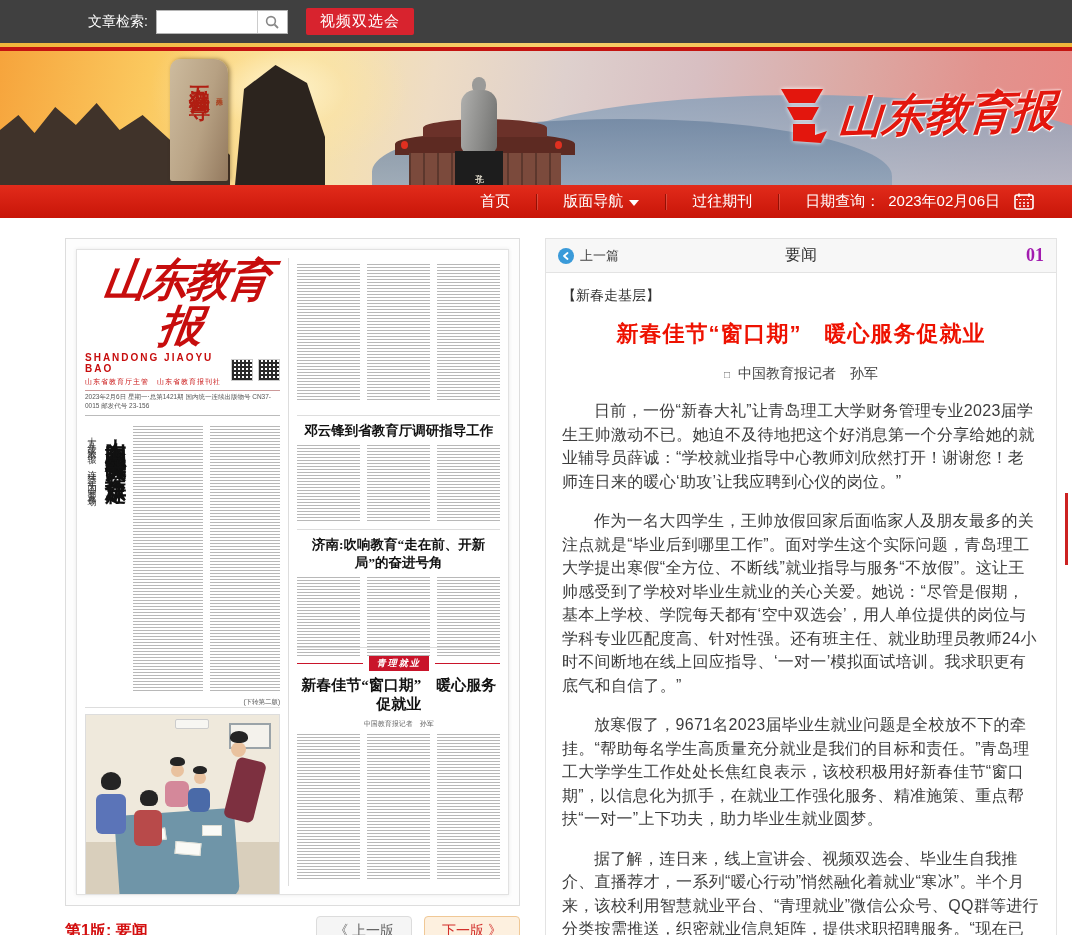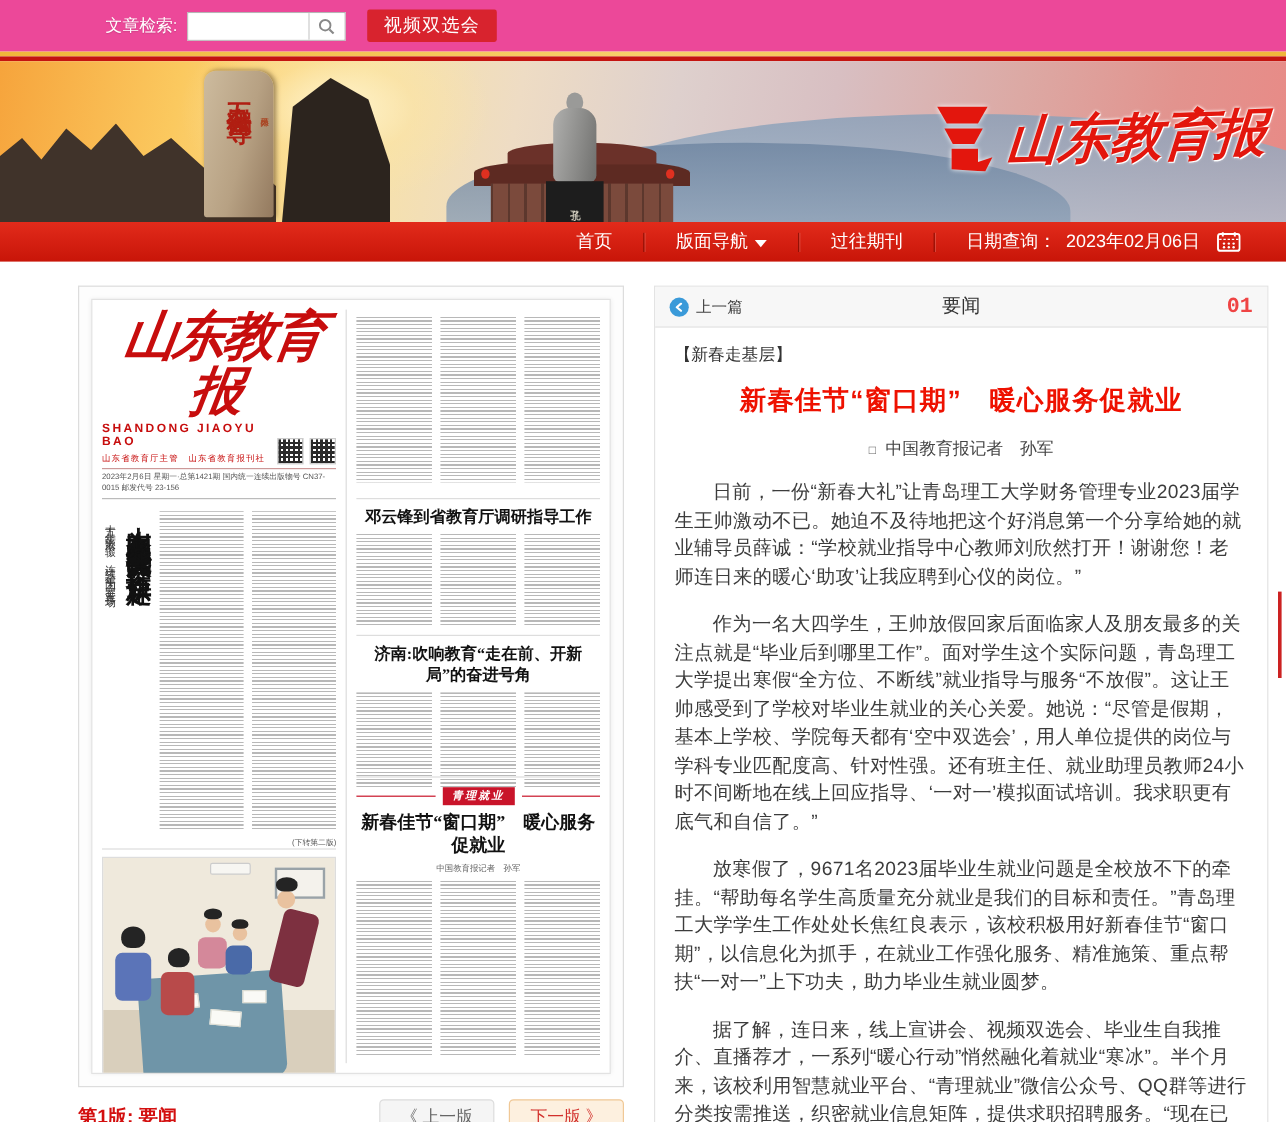--- a/index.html
+++ b/index.html
@@ -1,20 +1,20 @@
 <!DOCTYPE html>
 <html><head>
 <meta charset="utf-8">
 <style>
   * { margin:0; padding:0; box-sizing:border-box; }
   html,body { width:1072px; height:935px; overflow:hidden; }
   body { font-family:"Liberation Sans","DejaVu Sans",sans-serif; background:#fff; position:relative; }
 
   
-  .topbar { height:43px; background:#ec4899; display:flex; align-items:center; padding-left:88px; }
+  .topbar { height:43px; background:#404040; display:flex; align-items:center; padding-left:88px; }
   .topbar-label { color:#fff; font-size:14px; margin-right:8px; text-shadow:0 1px 1px rgba(0,0,0,.15); }
   .search-wrap { display:flex; align-items:center; background:#fff; border:1px solid #b5b5b5; height:24px; }
   .search-input { width:100px; height:22px; border:none; outline:none; font-size:13px; padding:0 6px; }
   .search-btn { width:30px; height:22px; border:none; background:#fff; border-left:1px solid #ccc; display:flex; align-items:center; justify-content:center; cursor:pointer; }
   .adv-btn { margin-left:18px; background:#d8232e; color:#fff; border:none; font-size:15px; padding:4px 14px; border-radius:2px; cursor:pointer; letter-spacing:1px; }
   .line-gold { height:4px; background:linear-gradient(to right,#f0b63a,#f7cf6b,#f0b63a); }
   .line-red { height:4px; background:#c41410; }
 
   
   .banner { position:relative; height:134px; overflow:hidden;
@@ -70,21 +70,21 @@
   .left-col { width:455px; }
   .paper-panel { width:455px; height:668px; border:1px solid #ddd; background:#fdfdfd; padding:10px; }
   .paper { width:100%; height:100%; background:#fff; border:1px solid #e2e2e2; box-shadow:0 0 4px rgba(0,0,0,.08);
     display:flex; padding:8px; gap:8px; overflow:hidden; }
   .p-left { width:48%; display:flex; flex-direction:column; }
   .p-right { width:52%; border-left:1px solid #ddd; padding-left:8px; display:flex; flex-direction:column; }
 
   .masthead { border-bottom:1px solid #bbb; padding-bottom:4px; }
   .mast-title { font-family:"Liberation Serif",serif; font-weight:bold; font-style:italic; font-size:44px;
     color:#c70d0d; letter-spacing:-3px; transform:skewX(-8deg); line-height:1.05; text-align:center; }
-  .mast-row { display:flex; align-items:flex-end; justify-content:space-between; margin-top:2px; }
+  .mast-row { display:flex; align-items:center; justify-content:space-between; margin-top:2px; }
   .mast-pinyin { color:#c70d0d; font-weight:bold; font-size:10px; letter-spacing:2px; }
   .mast-pub { color:#c70d0d; font-size:7px; margin-top:3px; letter-spacing:1px; }
   .mast-issue { color:#555; font-size:6.5px; margin-top:3px; border-top:1px solid #c99; padding-top:2px; }
   .qr-pair { display:flex; gap:5px; }
   .qr { width:22px; height:22px; border:1px solid #ccc;
     background-image:repeating-linear-gradient(0deg,#2a2a2a 0 2px,transparent 2px 4px),
                      repeating-linear-gradient(90deg,#2a2a2a 0 2px,#fff 2px 4px); }
 
   .sim { background-image:repeating-linear-gradient(to bottom,#b8b8b8 0,#b8b8b8 1px,transparent 1px,transparent 3px); }
   .cols { display:flex; gap:7px; }
@@ -127,21 +127,21 @@
   .page-label { color:#d30f0f; font-weight:bold; font-size:16px; flex:1; }
   .btn-prev { background:#f5f5f5; border:1px solid #dcdcdc; color:#666; font-size:14px; padding:5px 17px; border-radius:4px; cursor:pointer; margin-right:12px; }
   .btn-next { background:#fdf0df; border:1px solid #f0c896; color:#d2302c; font-size:14px; padding:5px 17px; border-radius:4px; cursor:pointer; }
 
   
   .reader { position:relative; flex:1; height:760px; border:1px solid #e3e3e3; background:#fff; }
   .reader-head { height:34px; background:#f7f7f7; border-bottom:1px solid #e3e3e3; display:flex; align-items:center; padding:0 12px; }
   .prev-link { display:flex; align-items:center; gap:6px; font-size:13px; color:#444; cursor:pointer; width:130px; }
   .prev-circle { width:16px; height:16px; border-radius:50%; background:#3a9ad9; display:flex; align-items:center; justify-content:center; }
   .section-label { flex:1; text-align:center; font-size:16px; color:#333; }
-  .page-no { width:130px; text-align:right; font-family:Liberation Mono, monospace; font-weight:bold; font-size:18px; color:#ef4444; }
+  .page-no { width:130px; text-align:right; font-family:Liberation Serif, serif; font-weight:bold; font-size:18px; color:#a21caf; }
   .reader-body { padding:14px 16px 0; }
   .col-tag { font-size:14px; color:#333; }
   .art-title { text-align:center; color:#ee1100; font-size:22px; font-weight:bold; margin:14px 0 16px; letter-spacing:1px; }
   .art-byline { text-align:center; color:#444; font-size:14px; margin-bottom:16px; }
   .art-byline .sq { font-size:10px; color:#666; margin-right:4px; }
   .reader-body p { font-size:16px; line-height:23.5px; color:#3c3c3c; text-indent:2em; margin-bottom:16px; letter-spacing:0.3px; }
 
   .scroll-thumb { position:absolute; right:4px; top:493px; width:3px; height:72px; background:#cc2222; }
 </style>
 </head>

